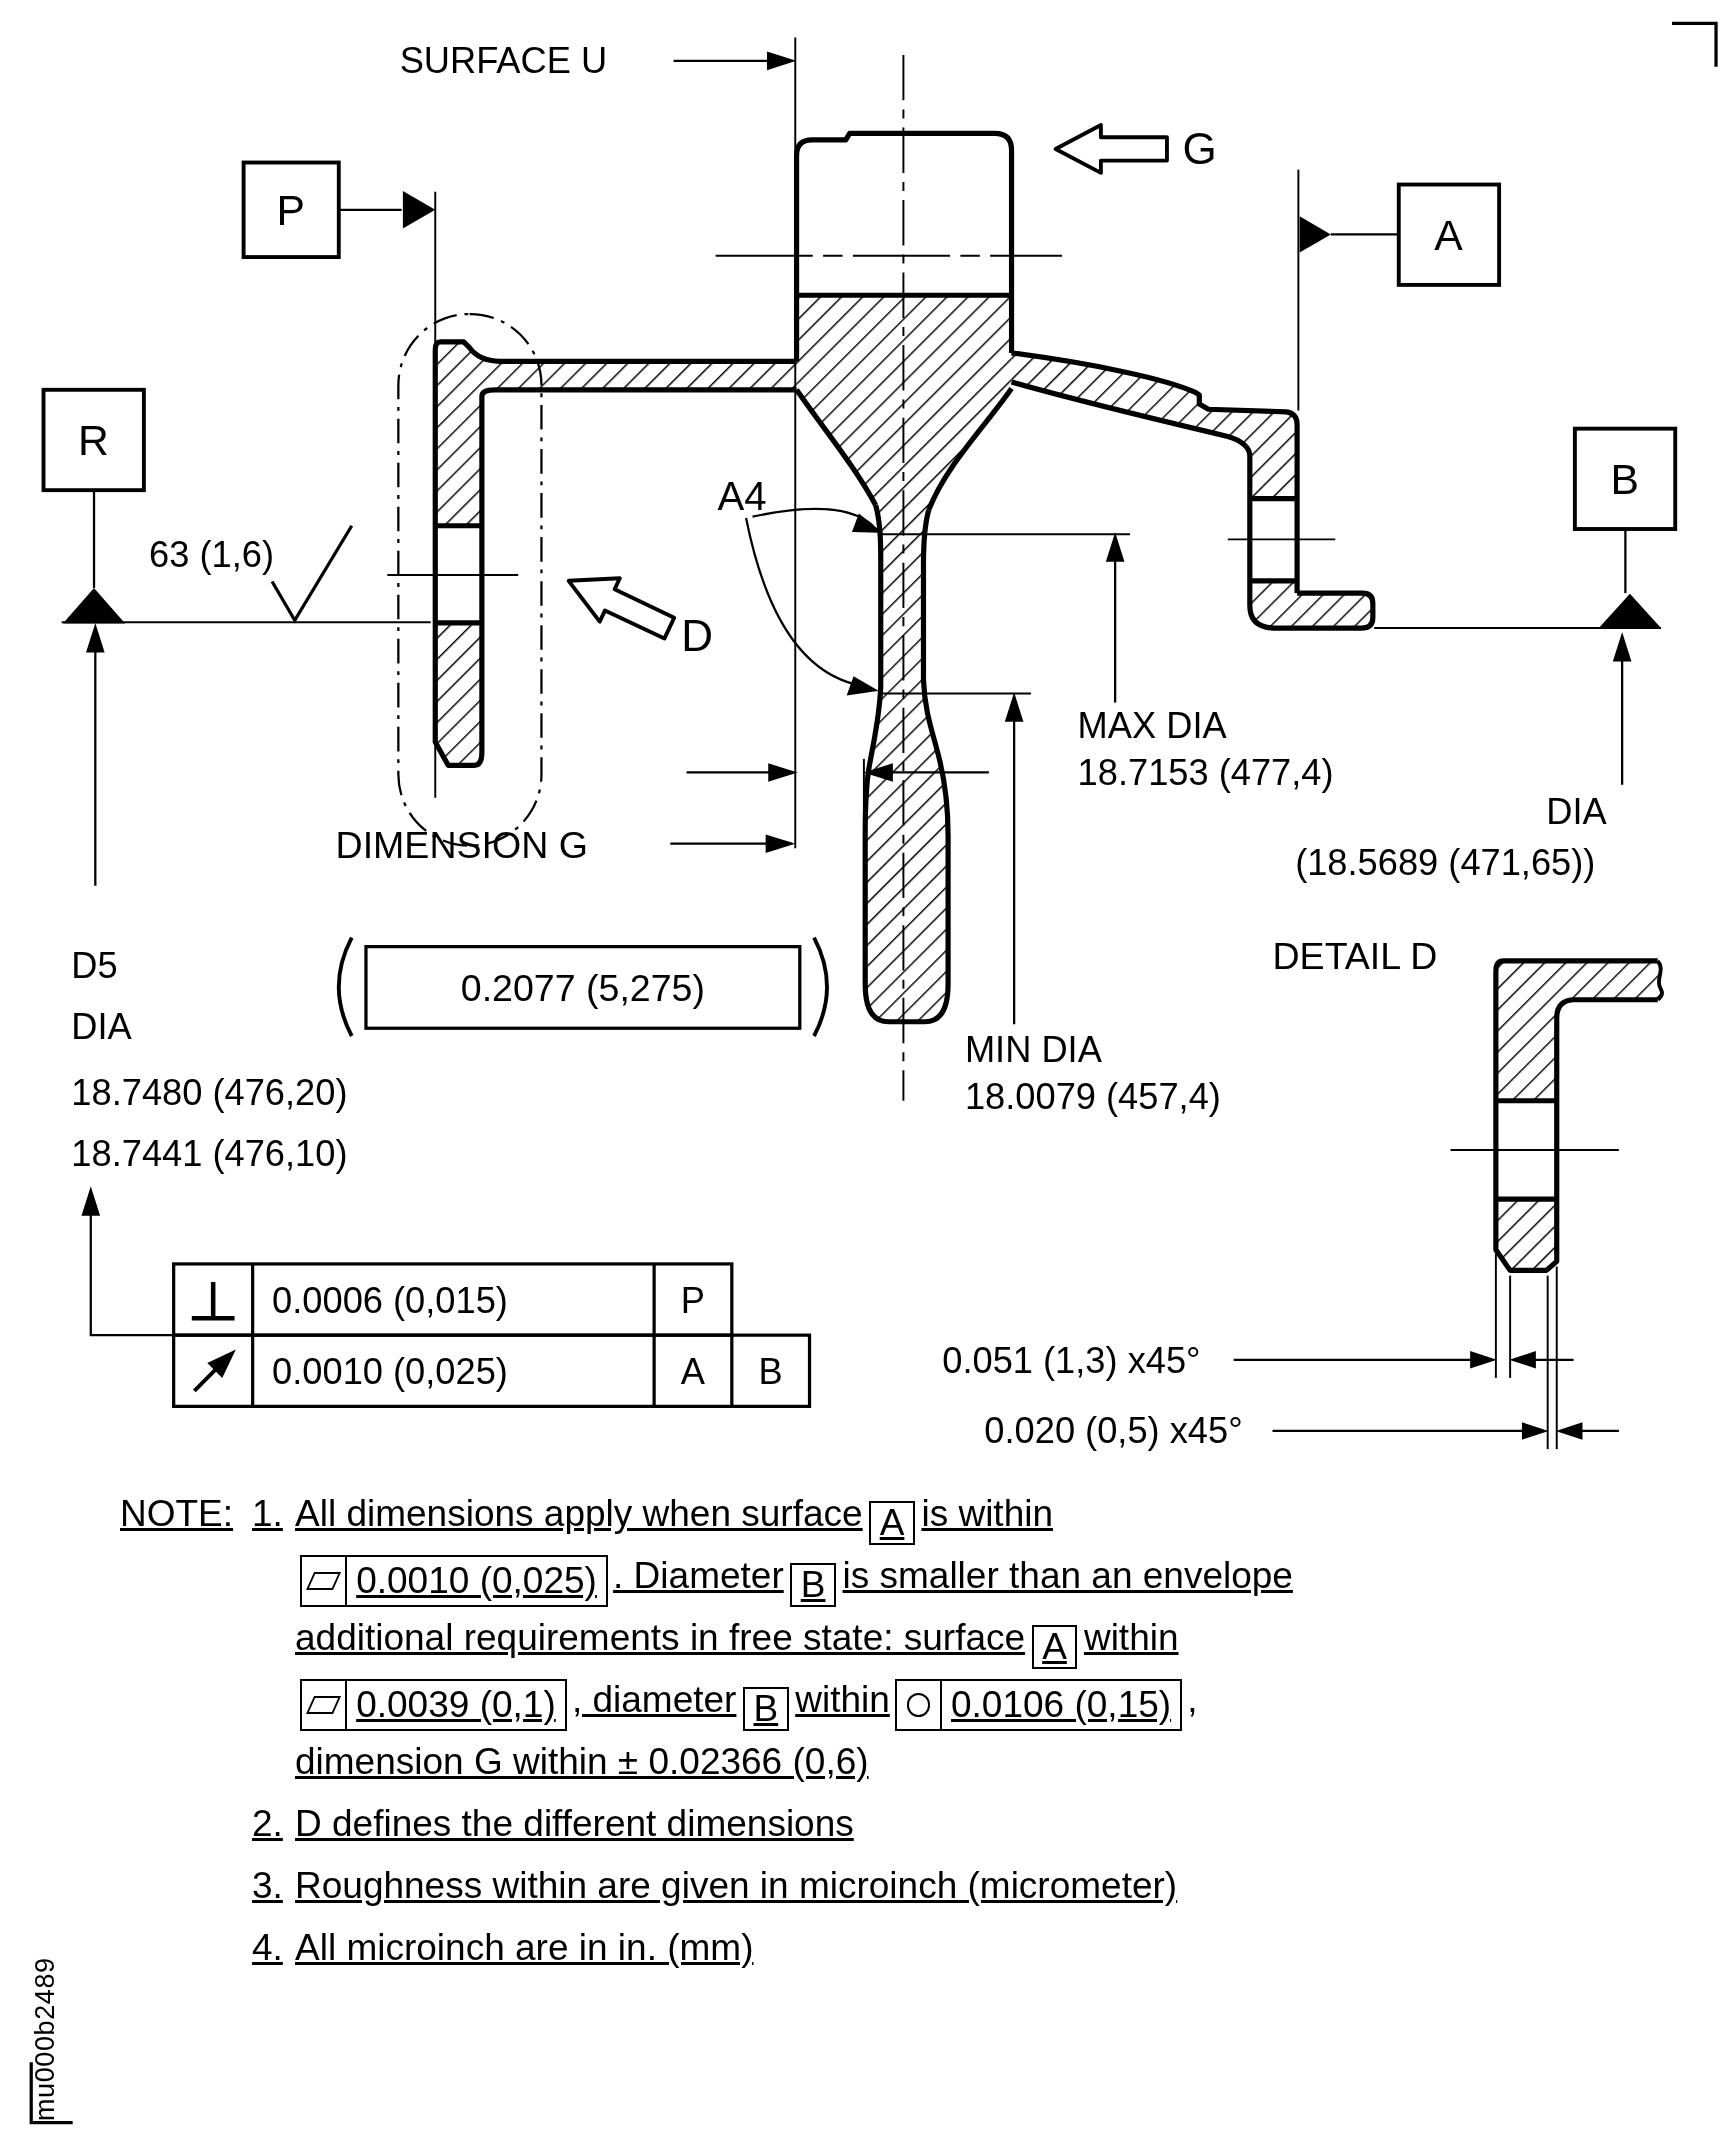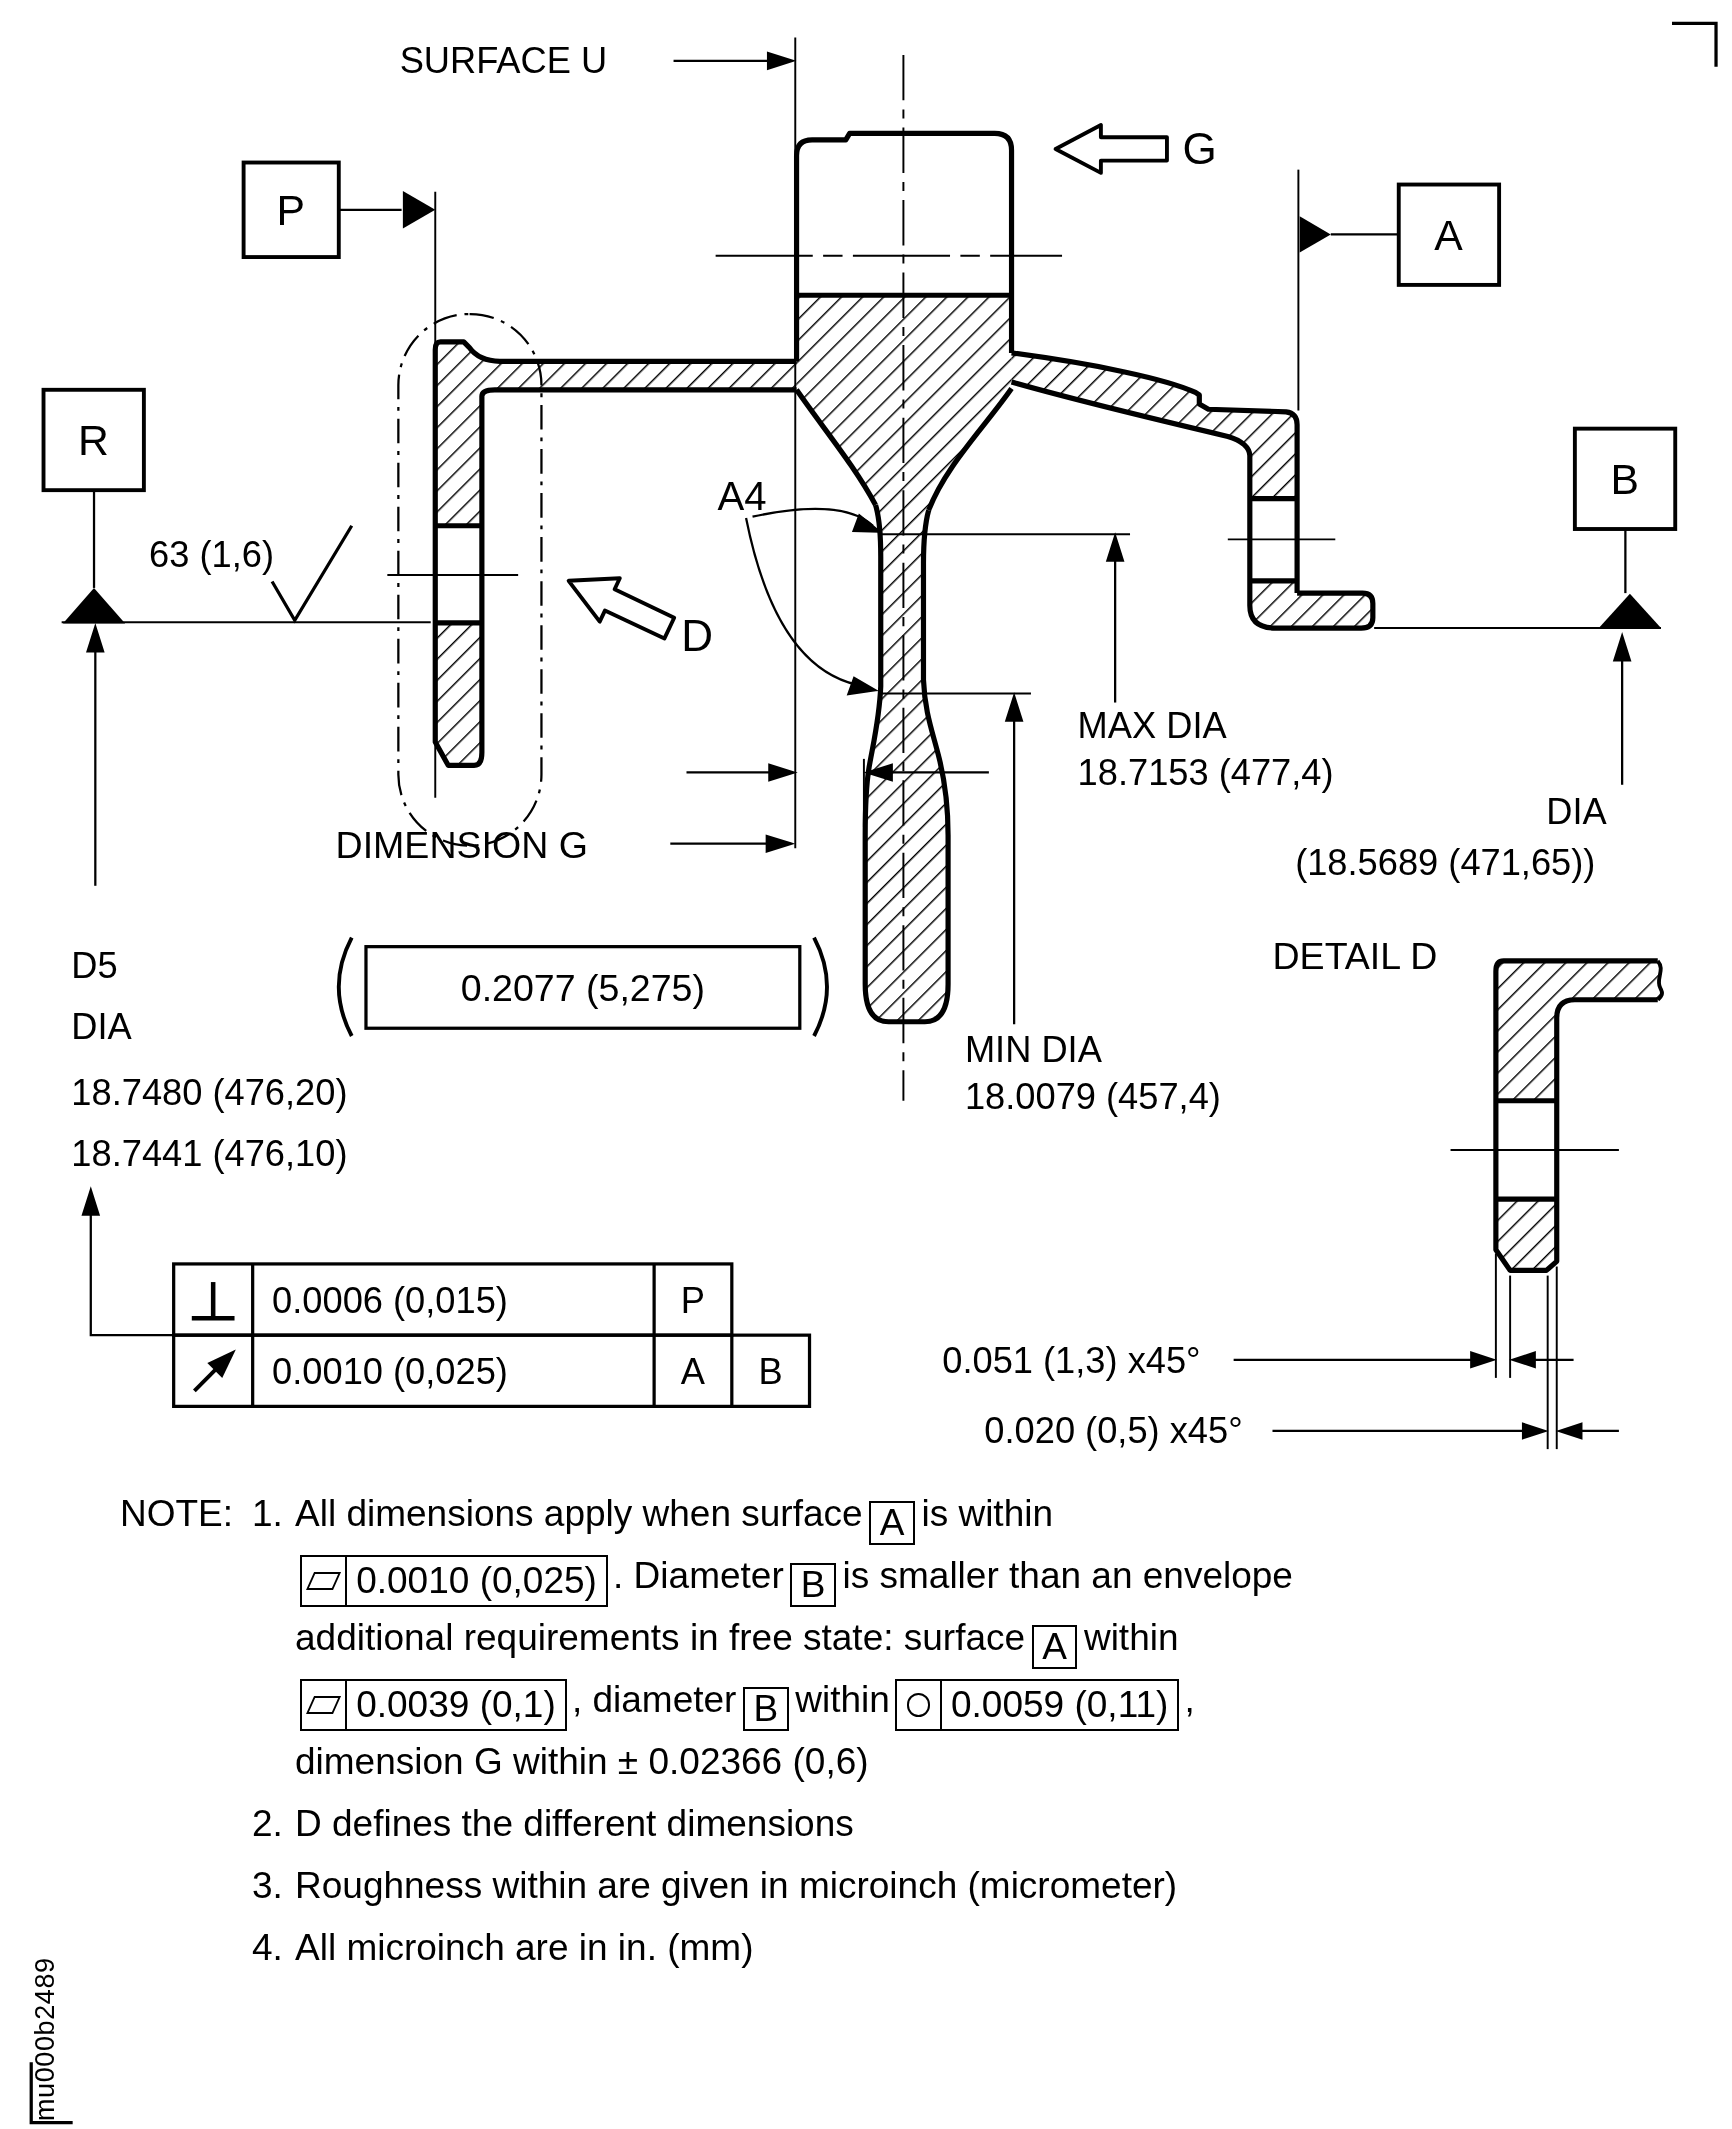--- a/index.html
+++ b/index.html
@@ -2,21 +2,21 @@
 <html style="font-size:10.4px"><head>
 <meta charset="utf-8">
 <style>
   html,body{margin:0;padding:0;background:#e8e8e8;}
   #page{position:relative;width:1733px;height:2129px;background:#ffffff;
         font-family:"Liberation Sans", sans-serif;color:#000;overflow:hidden;}
   #gfx{position:absolute;left:0;top:0;width:1733px;height:2129px;}
   svg text{fill:#000;font-family:"Liberation Sans", sans-serif;}
 
   
-  #notes{position:absolute;left:120px;top:1483px;width:1587px;font-size:37px;line-height:62px;}
+  #notes{position:absolute;left:120px;top:1483px;width:1587px;font-size:37px;line-height:62px;text-decoration:underline;}
   .note-row{display:flex;align-items:center;height:62px;white-space:nowrap;}
   .note-head{display:inline-block;width:132px;flex:0 0 132px;}
   .note-num{display:inline-block;width:43px;flex:0 0 43px;}
   .note-body{display:inline-flex;align-items:flex-end;gap:0;}
   .refbox{display:inline-flex;align-items:center;justify-content:center;
           border:2.6px solid #000;height:40px;min-width:34px;padding:0 3.9px;margin:0 6.5px;}
   .frame{display:inline-flex;align-items:stretch;border:2.6px solid #000;height:48px;margin:0 5.2px;}
   .frame .sym{display:inline-flex;align-items:center;justify-content:center;
               width:43px;border-right:2.6px solid #000;}
   .frame .val{display:inline-flex;align-items:center;padding:0 9px;}
@@ -293,21 +293,21 @@
         <span class="note-num"></span>
         <span class="note-body"><span class="frame">
             <span class="sym">
               <i class="flat"></i>
             </span>
             <span class="val">0.0039 (0,1)</span>
           </span> , diameter <span class="refbox">B</span> within <span class="frame">
             <span class="sym">
               <i class="circ"></i>
             </span>
-            <span class="val">0.0059 (0,11)</span>
+            <span class="val">0.0106 (0,15)</span>
           </span> ,</span>
       </div>
       <div class="note-row">
         <span class="note-head"></span>
         <span class="note-num"></span>
         <span class="note-body">dimension G within ± 0.02366 (0,6)</span>
       </div>
       <div class="note-row">
         <span class="note-head"></span>
         <span class="note-num">2.</span>

